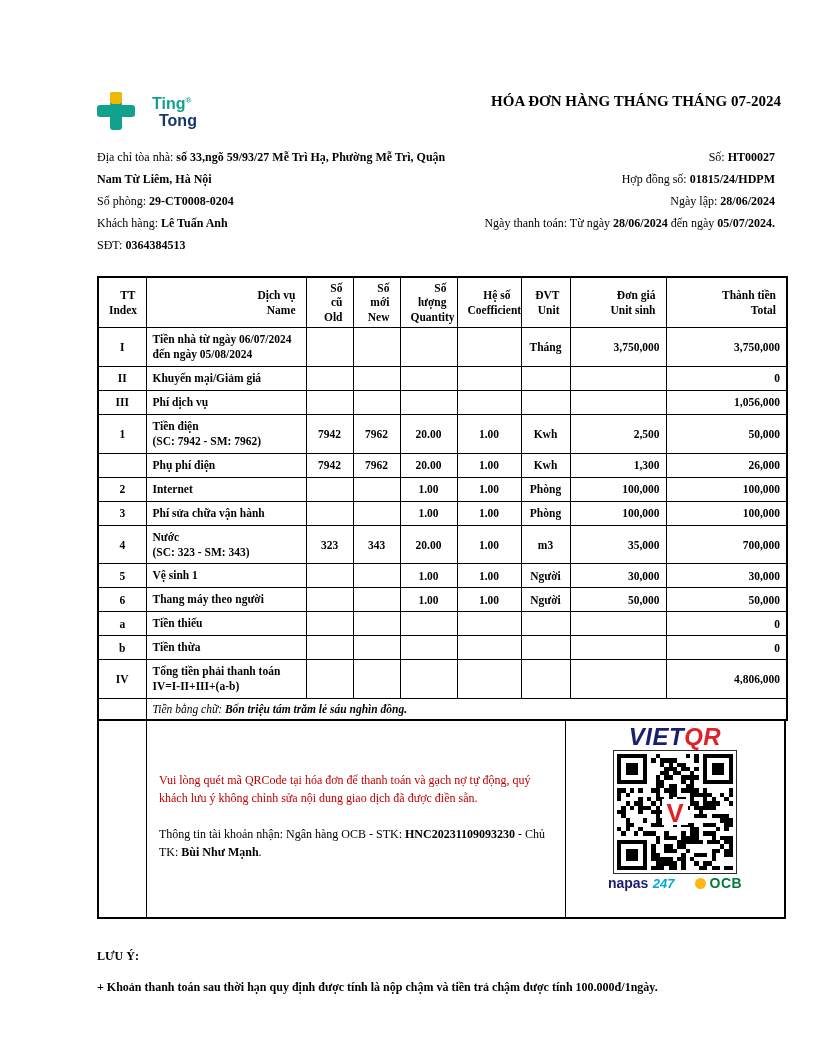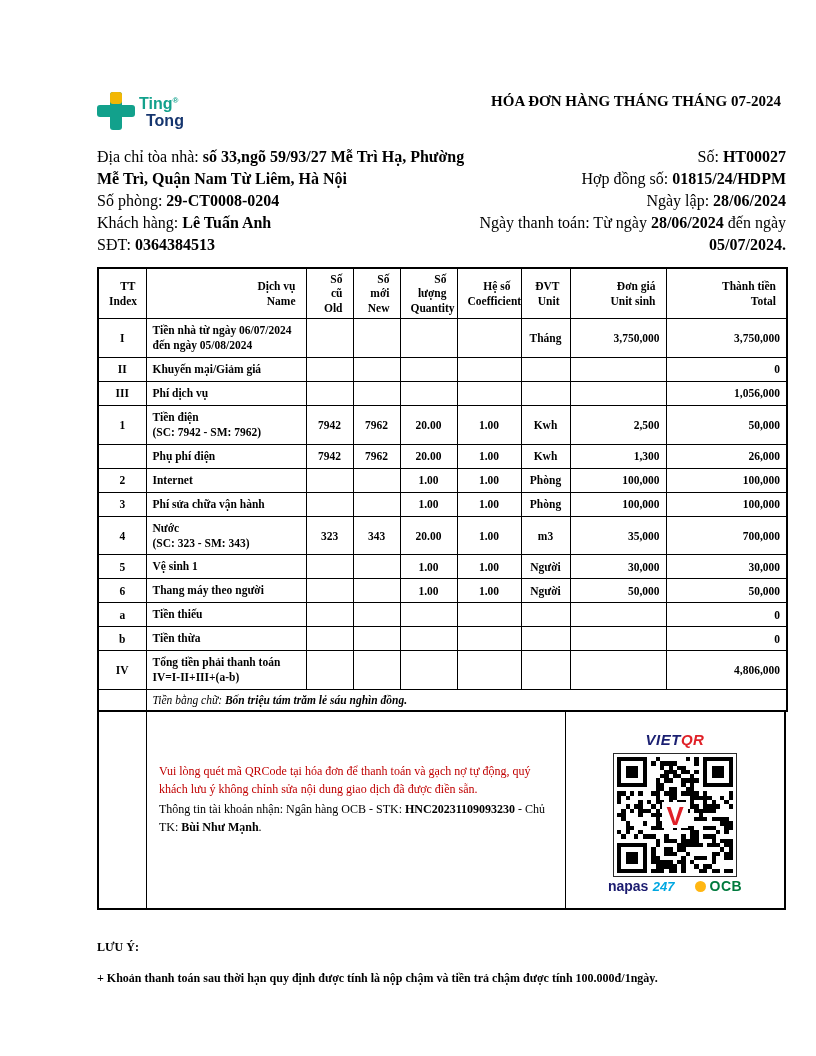--- a/index.html
+++ b/index.html
@@ -5,33 +5,33 @@
   * { margin:0; padding:0; box-sizing:border-box; }
   html,body { background:#ffffff; }
   body {
     width:816px; height:1056px; position:relative; overflow:hidden;
     font-family:"Liberation Serif", serif; color:#000;
   }
   .page { position:absolute; left:97px; top:92px; width:689px; }
 
   
   .header { display:flex; justify-content:space-between; align-items:flex-start; margin-bottom:16px; }
-  .logo { display:flex; align-items:center; gap:4px; }
+  .logo { display:flex; align-items:center; gap:17px; }
   .logo-icon { position:relative; width:38px; height:38px; }
   .li-v { position:absolute; left:13px; top:0; width:12px; height:38px; background:var(--tingtong-teal,#12a18c); border-radius:3px; }
   .li-h { position:absolute; left:0; top:13px; width:38px; height:12px; background:var(--tingtong-teal,#12a18c); border-radius:3px; }
   .li-y { position:absolute; left:13px; top:0; width:12px; height:12px; background:var(--tingtong-yellow,#f2b705); border-radius:3px; }
   .logo-text { font-family:"Liberation Sans", sans-serif; font-weight:bold; font-size:16px; line-height:16px; }
   .lt-ting { color:var(--tingtong-teal,#12a18c); }
   .lt-reg { font-size:8px; vertical-align:super; color:var(--tingtong-teal,#12a18c); }
   .lt-tong { color:var(--tingtong-navy,#15356e); padding-left:7px; }
   .doc-title { width:300px; text-align:center; font-weight:bold; font-size:15px; line-height:1.3; }
 
   
-  .info { display:flex; justify-content:space-between; font-size:16px; line-height:22px; margin-bottom:11px; }
+  .info { display:flex; font-size:12px; line-height:22px; margin-bottom:20px; }
   .info-left { width:368px; }
   .info-right { width:310px; text-align:right; }
   .bold { font-weight:bold; }
   .italic { font-style:italic; }
 
   
   table.invoice { width:689px; border-collapse:collapse; font-size:11.5px; font-weight:bold; table-layout:fixed; border:2px solid #000; }
   table.invoice th, table.invoice td { border:1px solid #000; padding:4px 6px; vertical-align:middle; }
   table.invoice th { text-align:right; padding:3px 10px; line-height:1.25; }
   .col-tt   { width:48px;  text-align:center; }
@@ -43,23 +43,23 @@
   .col-unit { width:49px;  text-align:center; }
   .col-price{ width:96px;  text-align:right; }
   .col-total{ width:121px; text-align:right; }
   td.col-name { line-height:1.3; }
   .words-cell { font-size:11.5px; font-weight:normal; padding:5px 8px;margin-left:17px; }
 
   
   .qr-box { display:flex; border:2px solid #000; border-top:none; height:198px; width:689px; }
   .qr-spacer { width:48px; border-right:1px solid #000; flex:none; }
   .qr-text { flex:1; border-right:1px solid #000; padding:50px 14px 10px 12px; font-size:12px; line-height:1.5; }
-  .red-note { color:var(--red-text,#c00000); margin-bottom:2px; }
+  .red-note { color:var(--red-text,#c00000); margin-bottom:18px; }
   .qr-right { width:218px; flex:none; display:flex; flex-direction:column; align-items:center; padding-top:5px; }
-  .vietqr-logo { font-family:"Liberation Sans", sans-serif; font-weight:bold; font-style:italic; font-size:15px; letter-spacing:.5px; line-height:22px;margin-top:12px; }
+  .vietqr-logo { font-family:"Liberation Sans", sans-serif; font-weight:bold; font-style:italic; font-size:24px; letter-spacing:.5px; line-height:22px; }
   .vq-viet { color:var(--vietqr-navy,#1a1f71); }
   .vq-qr { color:var(--vietqr-red,#e02128); }
   .qr-frame { margin-top:2px; width:124px; height:124px; border:1px solid #2b2b2b; padding:3px; background:#fff; }
   .qr-code { width:100%; height:100%; }
   .bank-logos { display:flex; align-items:center; gap:20px; font-family:"Liberation Sans", sans-serif; font-weight:bold; }
   .napas-text { color:var(--napas-navy,#1b1b6f); font-size:14px; }
   .napas-247 { color:var(--napas-blue,#00a7e1); font-size:13px; font-style:italic; }
   .ocb { display:flex; align-items:center; gap:4px; }
   .ocb-sun { width:11px; height:11px; border-radius:50%; background:var(--ocb-yellow,#ffb612); display:inline-block; }
   .ocb-text { color:var(--ocb-green,#007a3d); font-size:14px; letter-spacing:.5px; }

